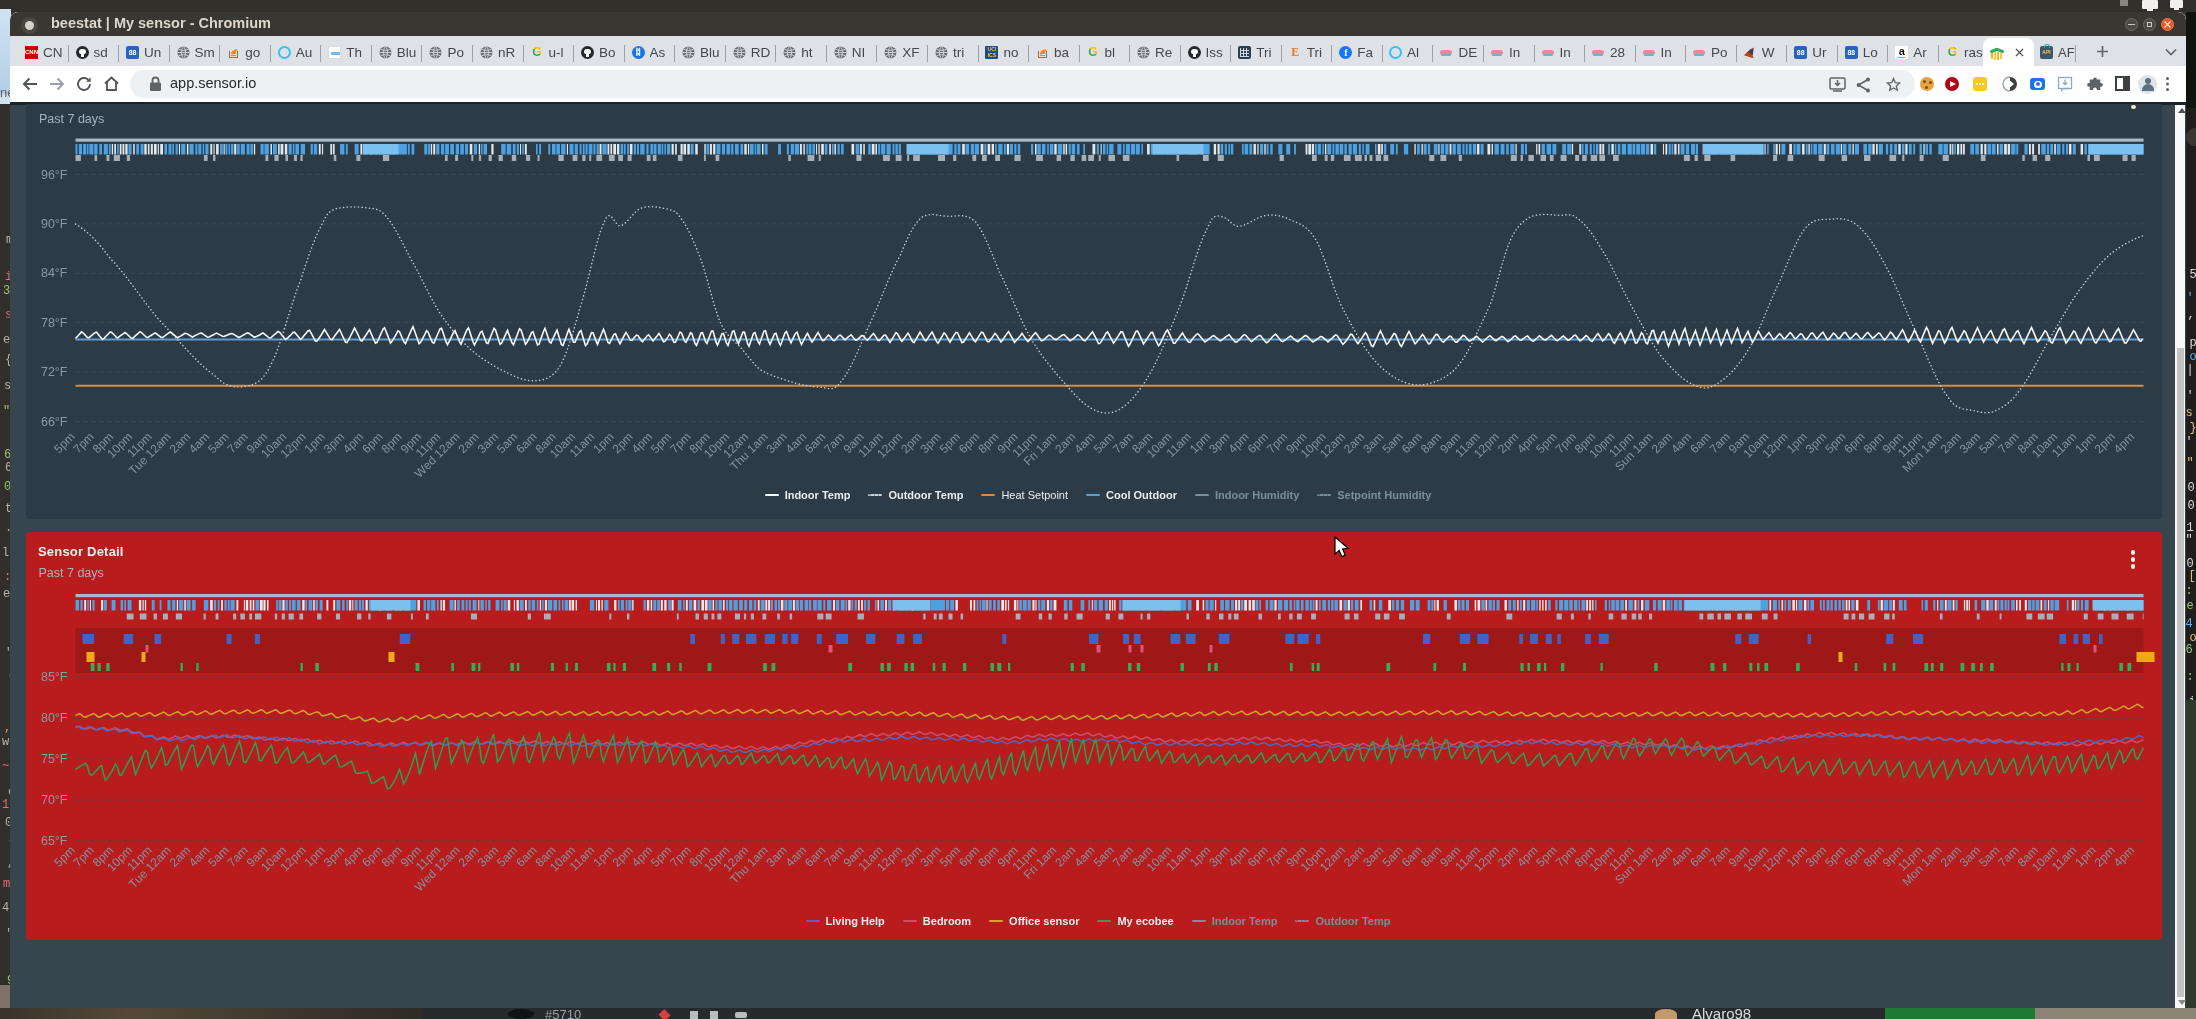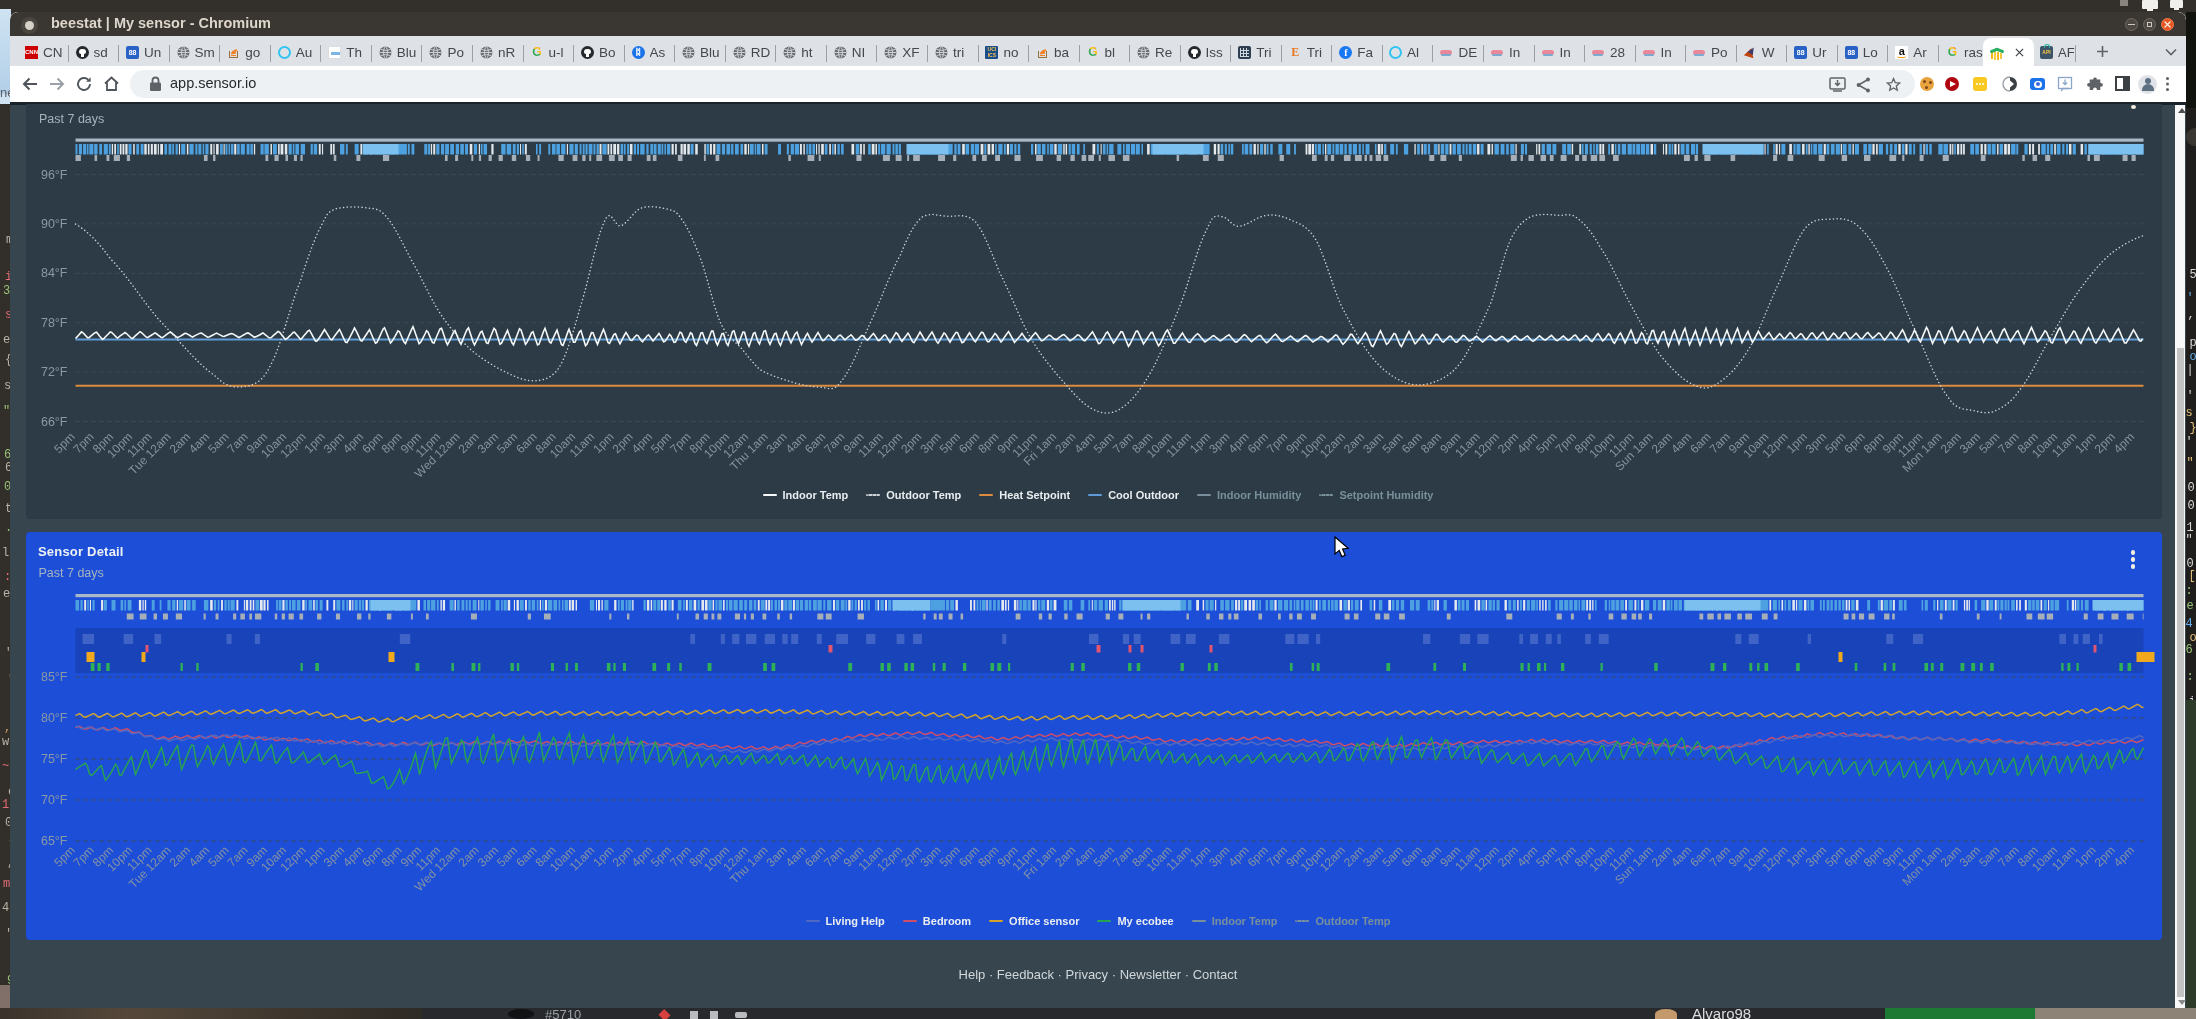--- a/index.html
+++ b/index.html
@@ -1130,32 +1130,32 @@
     </div>
     <div style="position:absolute;left:2120.5px;top:92.5px;width:5px;height:4px;border-radius:50%;background:#f5efe2"></div>
     <div style="position:absolute;left:0;top:470px;width:2176px;text-align:center;white-space:nowrap"><span style="display:inline-flex;align-items:center;margin:0 9px">
         <span style="width:14px;border-top:2.5px solid #f5f8f9;border-radius:2px;margin-right:6px"></span>
         <span style="font-size:11px;font-weight:bold;color:#e9edef">Indoor Temp</span>
       </span><span style="display:inline-flex;align-items:center;margin:0 9px">
         <span style="width:14px;border-top:2.5px dotted #ccd3d8;border-radius:2px;margin-right:6px"></span>
         <span style="font-size:11px;font-weight:bold;color:#e9edef">Outdoor Temp</span>
       </span><span style="display:inline-flex;align-items:center;margin:0 9px">
         <span style="width:14px;border-top:2.5px solid #dd8b3c;border-radius:2px;margin-right:6px"></span>
-        <span style="font-size:11px;font-weight:bold;color:#e9edef">Heat Setpoint</span>
+        <span style="font-size:11px;font-weight:normal;color:#e9edef">Heat Setpoint</span>
       </span><span style="display:inline-flex;align-items:center;margin:0 9px">
         <span style="width:14px;border-top:2.5px solid #5f9bd6;border-radius:2px;margin-right:6px"></span>
         <span style="font-size:11px;font-weight:bold;color:#e9edef">Cool Outdoor</span>
       </span><span style="display:inline-flex;align-items:center;margin:0 9px">
         <span style="width:14px;border-top:2.5px solid #78909c;border-radius:2px;margin-right:6px"></span>
         <span style="font-size:11px;font-weight:bold;color:#78909c">Indoor Humidity</span>
       </span><span style="display:inline-flex;align-items:center;margin:0 9px">
         <span style="width:14px;border-top:2.5px dotted #78909c;border-radius:2px;margin-right:6px"></span>
         <span style="font-size:11px;font-weight:bold;color:#78909c">Setpoint Humidity</span>
       </span></div>
-    <div style="position:absolute;left:15.5px;top:520px;width:2136.5px;height:408px;background:#1d4ed8;border-radius:4px;overflow:hidden">
+    <div style="position:absolute;left:15.5px;top:520px;width:2136.5px;height:408px;background:#b91c1c;border-radius:4px;overflow:hidden">
       <div style="position:absolute;left:12.5px;top:12px;font-size:13px;font-weight:bold;color:#eef2f4;letter-spacing:0.2px">Sensor Detail</div>
       <div style="position:absolute;left:13px;top:34px;font-size:12.5px;color:#a6b4bc">Past 7 days</div>
       <svg width="2136" height="408" viewBox="0 0 2136 408" style="position:absolute;left:0;top:0">
         <rect x="49.5" y="62.0" width="2068.0" height="3.2" fill="#a9b7c6"></rect>
         <rect x="49.50" y="68.0" width="3.57" height="10.5" fill="#4da1e0"></rect>
         <rect x="54.47" y="68.0" width="2.15" height="10.5" fill="#4da1e0"></rect>
         <rect x="58.19" y="68.0" width="1.92" height="10.5" fill="#e4e9ee"></rect>
         <rect x="61.26" y="68.0" width="1.51" height="10.5" fill="#4da1e0"></rect>
         <rect x="63.88" y="68.0" width="1.12" height="10.5" fill="#e4e9ee"></rect>
         <rect x="66.42" y="68.0" width="2.20" height="10.5" fill="#4da1e0"></rect>
@@ -1968,21 +1968,20 @@
       </span><span style="display:inline-flex;align-items:center;margin:0 9px">
         <span style="width:14px;border-top:2.5px solid #27a351;border-radius:2px;margin-right:6px"></span>
         <span style="font-size:11px;font-weight:bold;color:#e9edef">My ecobee</span>
       </span><span style="display:inline-flex;align-items:center;margin:0 9px">
         <span style="width:14px;border-top:2.5px solid #78909c;border-radius:2px;margin-right:6px"></span>
         <span style="font-size:11px;font-weight:bold;color:#78909c">Indoor Temp</span>
       </span><span style="display:inline-flex;align-items:center;margin:0 9px">
         <span style="width:14px;border-top:2.5px dotted #78909c;border-radius:2px;margin-right:6px"></span>
         <span style="font-size:11px;font-weight:bold;color:#78909c">Outdoor Temp</span>
       </span></div>
-    <div style="position:absolute;left:0;top:955px;width:2176px;text-align:center;font-size:13px;color:#cfd7db">Help · Feedback · Privacy · Newsletter · Contact</div>
     <div style="position:absolute;left:2165px;top:92.5px;width:10px;height:903.5px;background:#f8f8f8"></div>
     <div style="position:absolute;left:2167px;top:336px;width:7px;height:649px;background:#c3c3c3"></div>
     <div style="position:absolute;left:2168px;top:96px;width:0;height:0;border-left:4px solid transparent;border-right:4px solid transparent;border-bottom:5px solid #505050"></div>
     <div style="position:absolute;left:2168px;top:988px;width:0;height:0;border-left:4px solid transparent;border-right:4px solid transparent;border-top:5px solid #8a8a8a"></div>
   </div>
 <svg width="22" height="24" viewBox="0 0 22 24" style="position:absolute;left:1332.5px;top:535.5px">
     <path d="M2 1l0 17l4.2-3.6l2.6 6.2l3.4-1.4l-2.6-6.2l5.6-.6z" fill="#fff" stroke="#000" stroke-width="1.2"></path>
   </svg>
 <div style="position:absolute;left:2186px;top:12px;width:10px;height:96px;background:#11130f"></div>
 <div style="position:absolute;left:2185.5px;top:108px;width:10.5px;height:592px;background:#201e1c;overflow:hidden">

